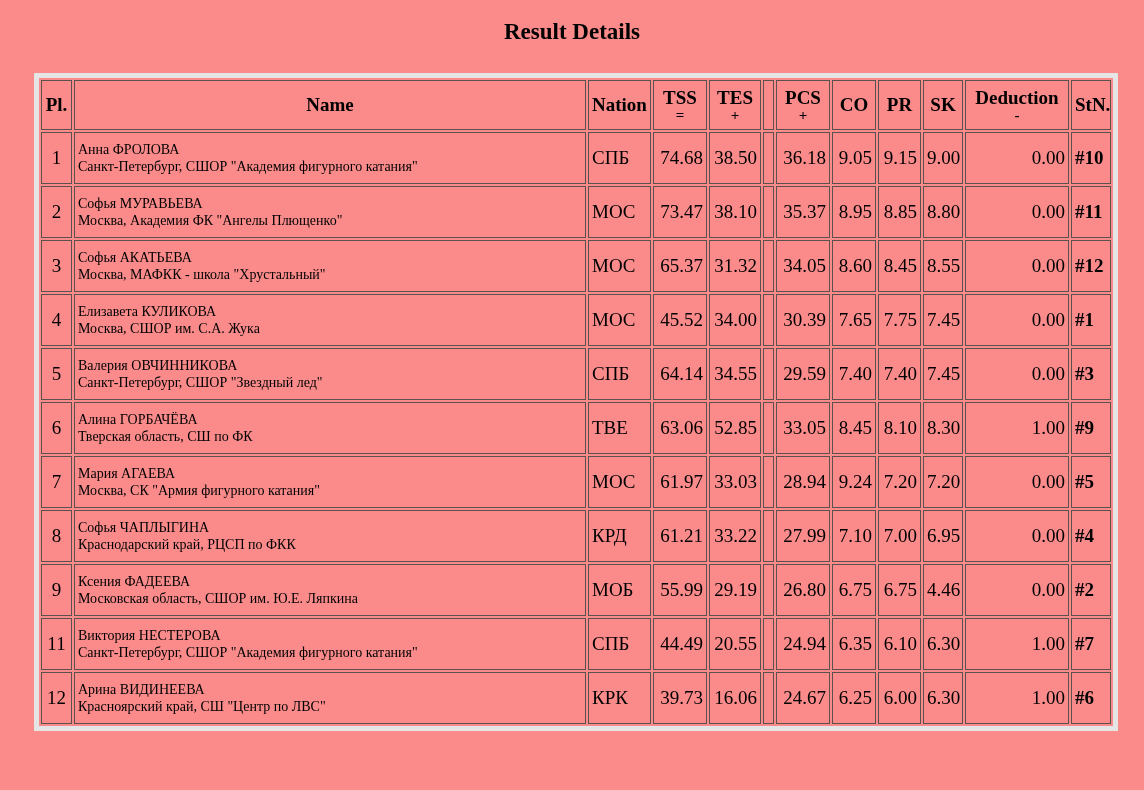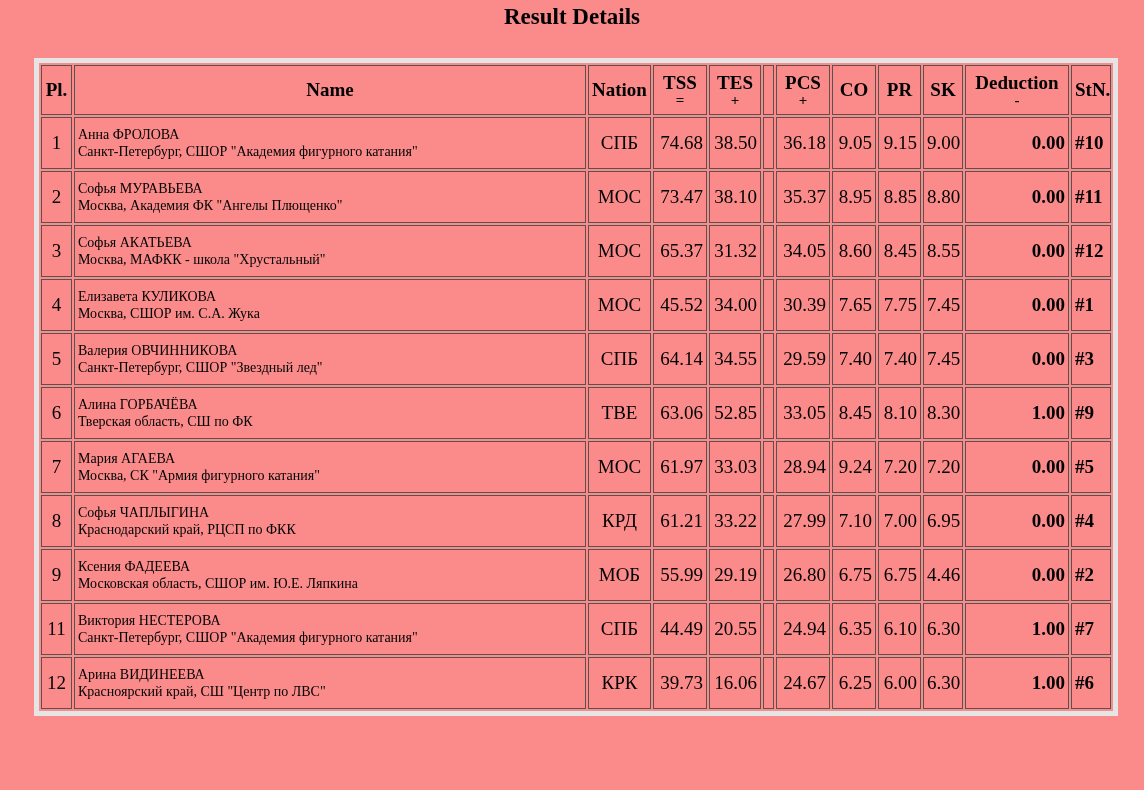--- a/index.html
+++ b/index.html
@@ -13,21 +13,21 @@
   .page {
     width: 1144px;
     height: 790px;
     overflow: hidden;
   }
   .page-title {
     text-align: center;
     font-size: 23px;
     font-weight: bold;
     margin: 0;
-    padding-top: 4px;
+    padding-top: 19px;
     height: 26px;
   }
   table.results {
     table-layout: fixed;
     width: 1076px;
     margin: 28px 0 0 34px;
     border-collapse: separate;
     border-spacing: 2px;
     border: 5px solid #e5e5e5;
   }
@@ -51,23 +51,23 @@
     height: 52px;
   }
   th .sub-symbol {
     display: block;
     font-size: 15px;
     font-weight: bold;
     line-height: 1.0;
   }
   td.c-pl      { text-align: center; }
   td.c-name    { text-align: left; line-height: 1.25; }
-  td.c-nation  { text-align: center; font-family: Liberation Serif, serif; }
+  td.c-nation  { text-align: left; font-family: Liberation Serif, serif; }
   td.c-num     { text-align: right; padding-right: 4px; }
-  td.c-ded     { text-align: right; padding-right: 7px; font-weight: bold; }
+  td.c-ded     { text-align: right; padding-right: 7px; }
   td.c-stn     { text-align: left; font-weight: bold; }
   .name-line, .club-line {
     display: block;
     font-size: 14px;
   }
 </style>
 </head>
 <body>
 
 <div class="page">

